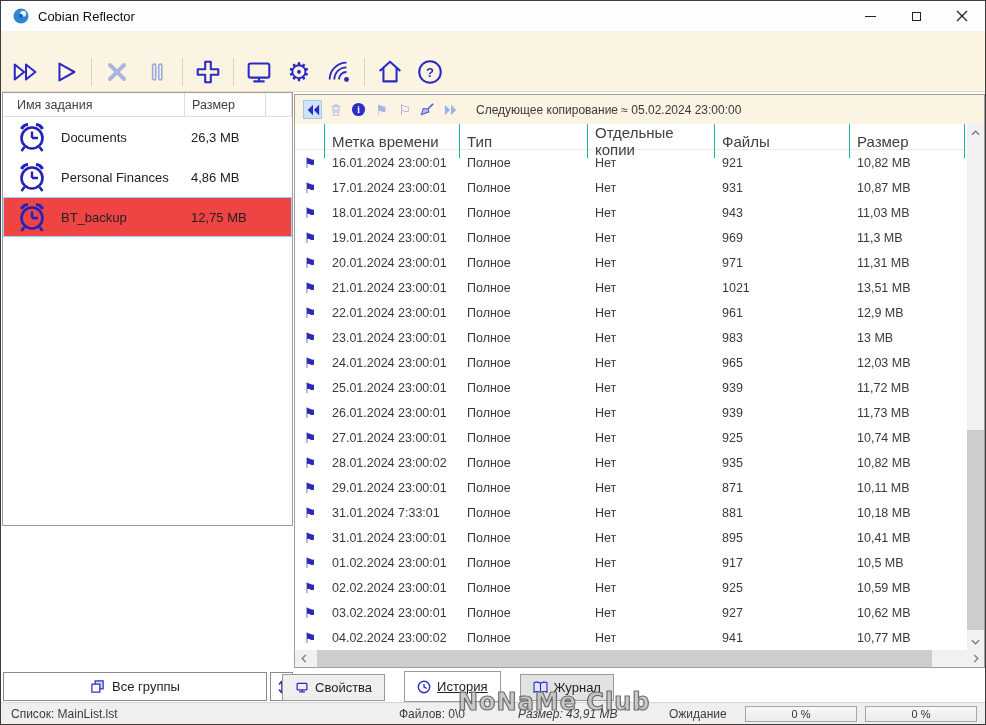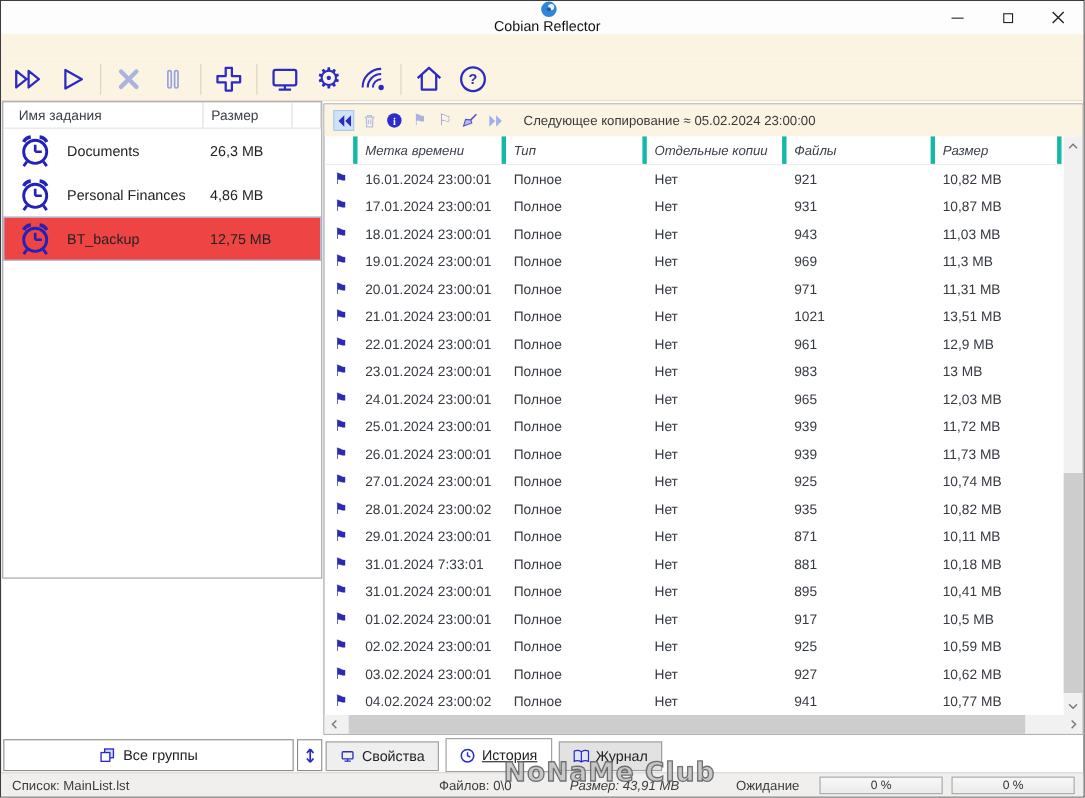--- a/index.html
+++ b/index.html
@@ -2,21 +2,21 @@
 <html><head>
 <meta charset="utf-8">
 <style>
   * { margin:0; padding:0; box-sizing:border-box; }
   html,body { width:986px; height:725px; font-family:"Liberation Sans", sans-serif; background:#fff; }
   .window { position:absolute; left:0; top:0; width:986px; height:725px; background:#fff;
             border:1px solid #3c3c3c; overflow:hidden; }
 
   
   .titlebar { position:absolute; left:0; top:0; width:984px; height:30px; background:#fdfdfd;
-              display:flex; align-items:center;flex-direction:column; }
+              display:flex; align-items:center; }
   .app-icon { width:16px; height:16px; margin-left:12px; }
   .title-text { margin-left:9px; font-size:13px; color:#111; }
   .win-controls { position:absolute; right:0; top:0; height:30px; display:flex; }
   .win-btn { width:46px; height:30px; display:flex; align-items:center; justify-content:center; }
   .glyph-min { width:11px; height:1px; background:#222; }
   .glyph-max { width:9px; height:9px; border:1px solid #222; }
 
   
   .menubar { position:absolute; left:0; top:30px; width:984px; height:22px; background:#fcf4e3;
              display:flex; align-items:center; padding-left:8px; }
@@ -58,36 +58,36 @@
   .hist-toolbar { height:29px; background:#fcf4e3; display:flex; align-items:center; padding-left:8px; gap:4px; }
   .mini-btn { width:19px; height:19px; display:flex; align-items:center; justify-content:center; border:1px solid transparent; }
   .mini-btn.hilite { background:#cfe3f7; border:1px solid #a9c7e5; }
   .flag-glyph-solid::before { content:"⚑"; color:#a9b2e0; font-size:14px; }
   .flag-glyph-outline::before { content:"⚐"; color:#8a94d8; font-size:14px; }
   .next-copy { margin-left:12px; font-size:12px; color:#3a3a3a; }
 
   .htable { position:absolute; left:0; top:29px; width:670px; }
   .hrow { display:grid; grid-template-columns:30px 135px 128px 127px 135px 1fr; align-items:center; height:25px; }
   .hrow.head { height:26px; border-bottom:1px solid #ececec; }
-  .hrow.head > div { height:100%; display:flex; align-items:center; border-right:4px solid #14b8a6;
-                     font-size:12px; color:#3c4048; padding-left:7px;font-style:italic; }
+  .hrow.head > div { height:100%; display:flex; align-items:center; border-right:1px solid #14b8a6;
+                     font-size:15px; color:#3c4048; padding-left:7px; }
   .cell { font-size:12.5px; color:#363a42; padding-left:7px; }
   .flag-cell { display:flex; justify-content:center; }
   .row-flag::before { content:"⚑"; color:#2a2ab5; font-size:14px; }
 
   
   .vscroll { position:absolute; right:0; top:29px; width:17px; height:526px; background:#f1f1f1; }
   .vscroll .arrow { position:absolute; left:0; width:17px; height:17px; display:flex; align-items:center; justify-content:center; }
   .vscroll .thumb { position:absolute; left:0; top:306px; width:17px; height:200px; background:#cdcdcd; }
   .hscroll { position:absolute; left:0; bottom:0; width:689px; height:17px; background:#f1f1f1; }
   .hscroll .arrow { position:absolute; top:0; width:17px; height:17px; display:flex; align-items:center; justify-content:center; }
   .hscroll .thumb { position:absolute; left:22px; top:0; width:615px; height:17px; background:#cdcdcd; }
 
   
-  .tabstrip { position:absolute; left:295px; top:670px; height:32px; display:flex; align-items:flex-start; gap:6px; }
+  .tabstrip { position:absolute; left:281px; top:670px; height:32px; display:flex; align-items:flex-start; gap:19px; }
   .tab { display:flex; align-items:center; gap:6px; padding:0 12px; font-size:13px; color:#222;
          border:1px solid #9a9a9a; height:27px; margin-top:3px; background:#efefef; }
   .tab.active { height:31px; margin-top:0; background:#fff;text-decoration:underline; }
   .tab.dim { background:#e2e2e2; }
 
   
   .statusbar { position:absolute; left:0; top:701px; width:984px; height:23px; background:#f0efee;
                border-top:1px solid #d6d6d6; font-size:12px; color:#3c3c3c; }
   .sb-item { position:absolute; top:4px; }
   .sb-list { left:10px; } .sb-files { left:398px; } .sb-size { left:517px;font-style:italic; } .sb-state { left:668px; }

